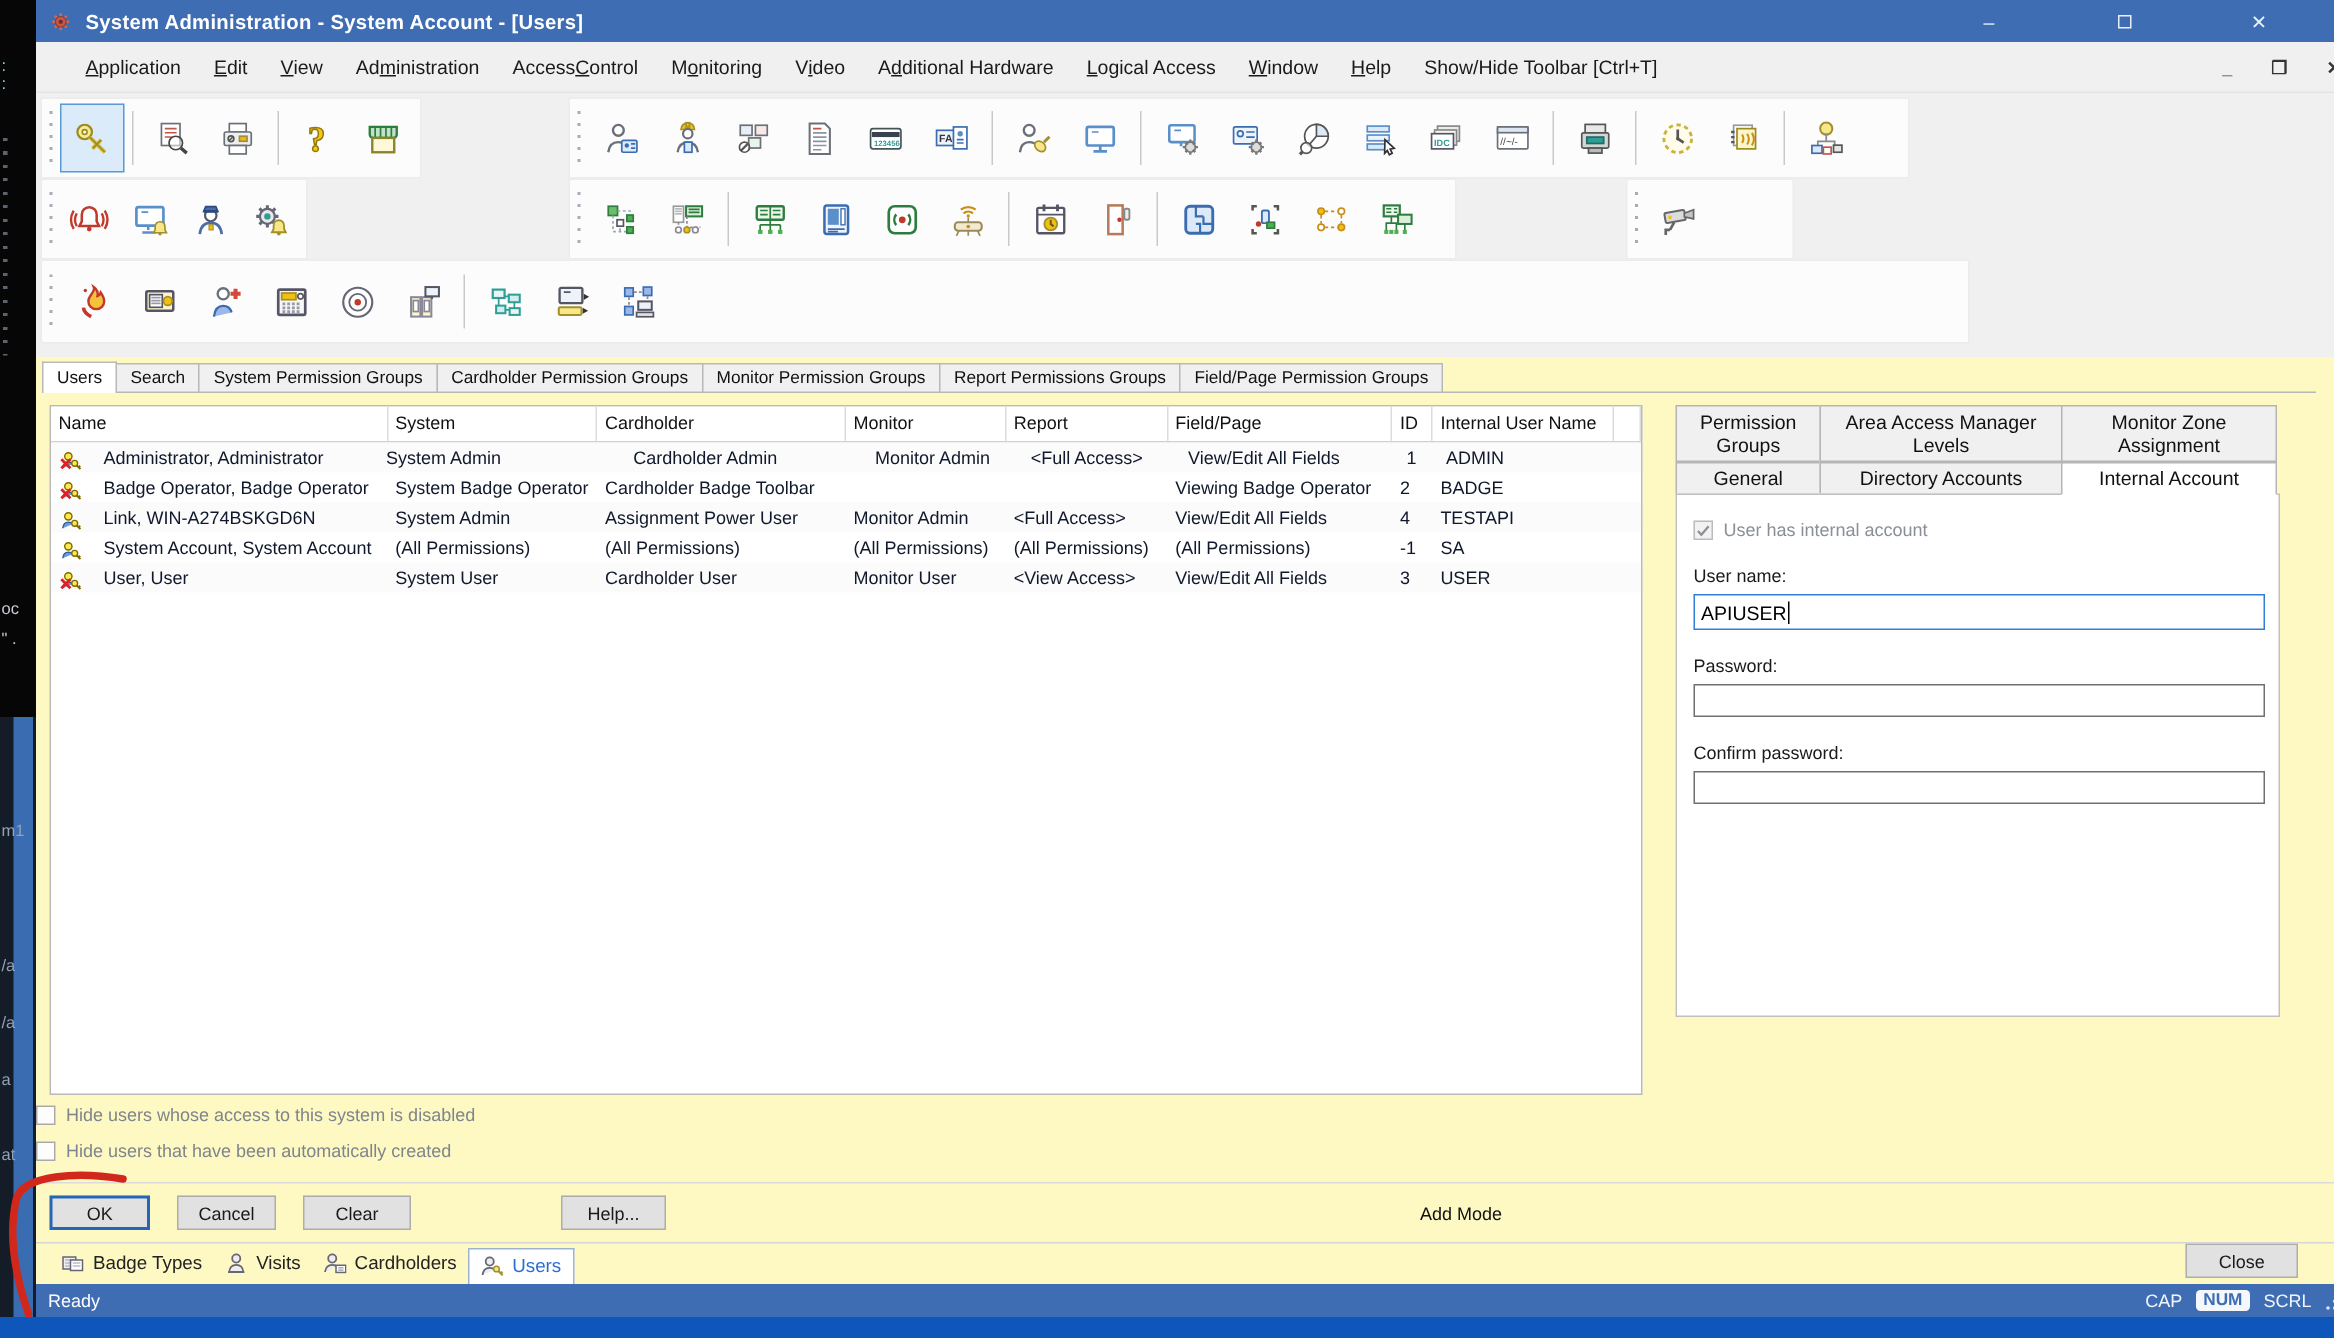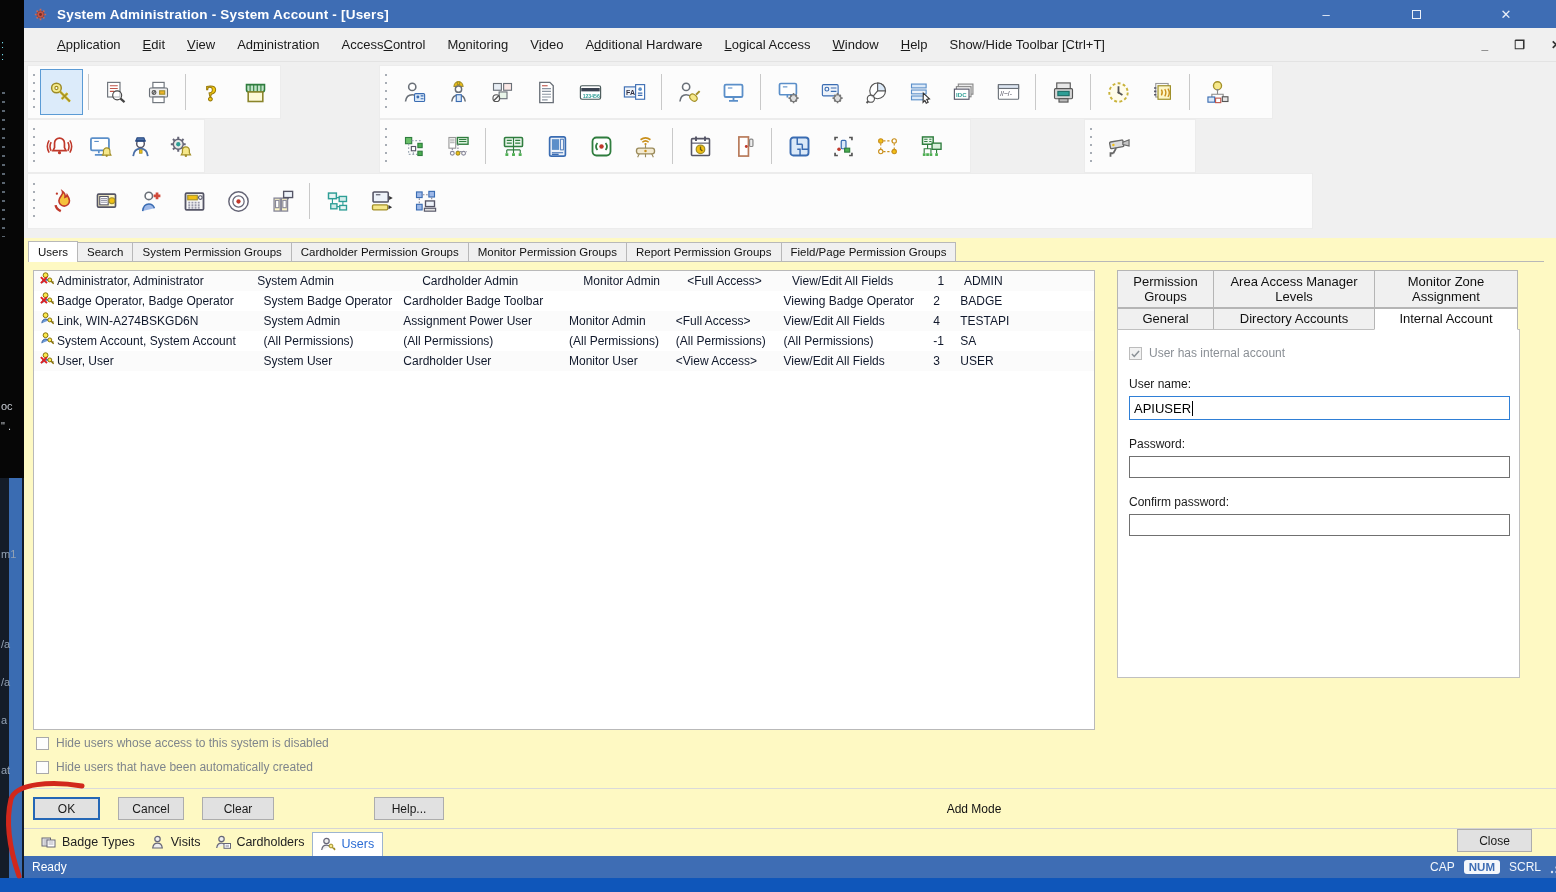--- a/index.html
+++ b/index.html
@@ -50,25 +50,25 @@
   .tab.active { background:#fff; position:relative; z-index:2; padding-top:4px; font-size:11.5px; }
   #tabstrip-line { position:absolute; left:4px; top:261px; width:1516px; height:1px; background:#b8b8b8; }
 
   
   #user-table { position:absolute; left:9px; top:270px; width:1062px; height:460px; background:#fff; border:1px solid #b9b9b9; overflow:hidden; }
   .thead { display:flex; height:24px; border-bottom:1px solid #d0d0d0; background:#fff; }
   .th { font-size:12px; color:#111; padding:4px 0 0 5px; border-right:1px solid #dcdcdc; height:24px; }
   .trow { display:flex; height:20px; align-items:center; }
   .trow:nth-child(odd) { background:#fbfbfb; }
   .td { font-size:12px; color:#10182b; padding-left:5px; white-space:nowrap; overflow:hidden; height:20px; line-height:20px; }
-  .td.name { display:flex; align-items:flex-start; gap:3px; }
+  .td.name { display:flex; align-items:flex-end; gap:15px; }
   .td.name svg { width:15px; height:15px; flex:0 0 15px; }
 
   
-  .filter-row { position:absolute; left:12px; display:flex; align-items:center; gap:7px; }
+  .filter-row { position:absolute; left:0; display:flex; align-items:center; gap:7px; }
   .cb { width:13px; height:13px; background:#fdfdfd; border:1px solid #a9a9a9; }
   .filter-label { font-size:12px; color:#7f858c; }
 
   
   #panel { position:absolute; left:1093px; top:270px; width:403px; }
   .ptab-row { display:flex; }
   .ptab { font-size:13px; color:#111; text-align:center; background:#f0f0f0; border:1px solid #b5b5b5; padding:2.5px 0 3px; margin-right:-1px; }
   .ptab.active { background:#fff; border-bottom:1px solid #fff; position:relative; z-index:2; }
   #panel-body { position:relative; width:403px; height:349px; background:#fff; border:1px solid #c0c0c0; margin-top:-1px; padding:16px 11px 0; }
   #panel-cb-row { display:flex; align-items:center; gap:7px; }
@@ -606,26 +606,37 @@
           </div>
         </div>
     </div>
 
     <div id="tabstrip">
         <div class="tab active">Users</div>
         <div class="tab">Search</div>
         <div class="tab">System Permission Groups</div>
         <div class="tab">Cardholder Permission Groups</div>
         <div class="tab">Monitor Permission Groups</div>
-        <div class="tab">Report Permission Groups</div>
+        <div class="tab">Report Permissions Groups</div>
         <div class="tab">Field/Page Permission Groups</div>
       </div>
     <div id="tabstrip-line"></div>
 
     <div id="user-table">
+      <div class="thead" id="thead">
+          <div class="th" style="width: 225px;">Name</div>
+          <div class="th" style="width: 140px;">System</div>
+          <div class="th" style="width: 166px;">Cardholder</div>
+          <div class="th" style="width: 107px;">Monitor</div>
+          <div class="th" style="width: 108px;">Report</div>
+          <div class="th" style="width: 150px;">Field/Page</div>
+          <div class="th" style="width: 27px;">ID</div>
+          <div class="th" style="width: 121px;">Internal User Name</div>
+          <div class="th" style="width: 18px;"></div>
+        </div>
       <div id="tbody">
           <div class="trow">
             <div class="td name" style="width: 225px;">
               <svg viewBox="0 0 16 16">
                 <circle cx="7" cy="4.5" r="2.6" fill="#fce94f" stroke="#806a00"></circle>
                 <path d="M3 13c.3-3 2-4.4 4-4.4 1.3 0 2.4.5 3.1 1.4" fill="#6d9ad8" stroke="#335c96"></path>
                 <circle cx="11.5" cy="9.5" r="2.1" fill="#fce94f" stroke="#806a00"></circle>
                 <path d="M13 11l2.6 2.6M14.3 12.3l1.1-1.1" stroke="#806a00" stroke-width="1.4"></path>
                 <path d="M2 6.5l6.5 6.5M8.5 6.5L2 13" stroke="#e02020" stroke-width="2"></path>
               </svg>

